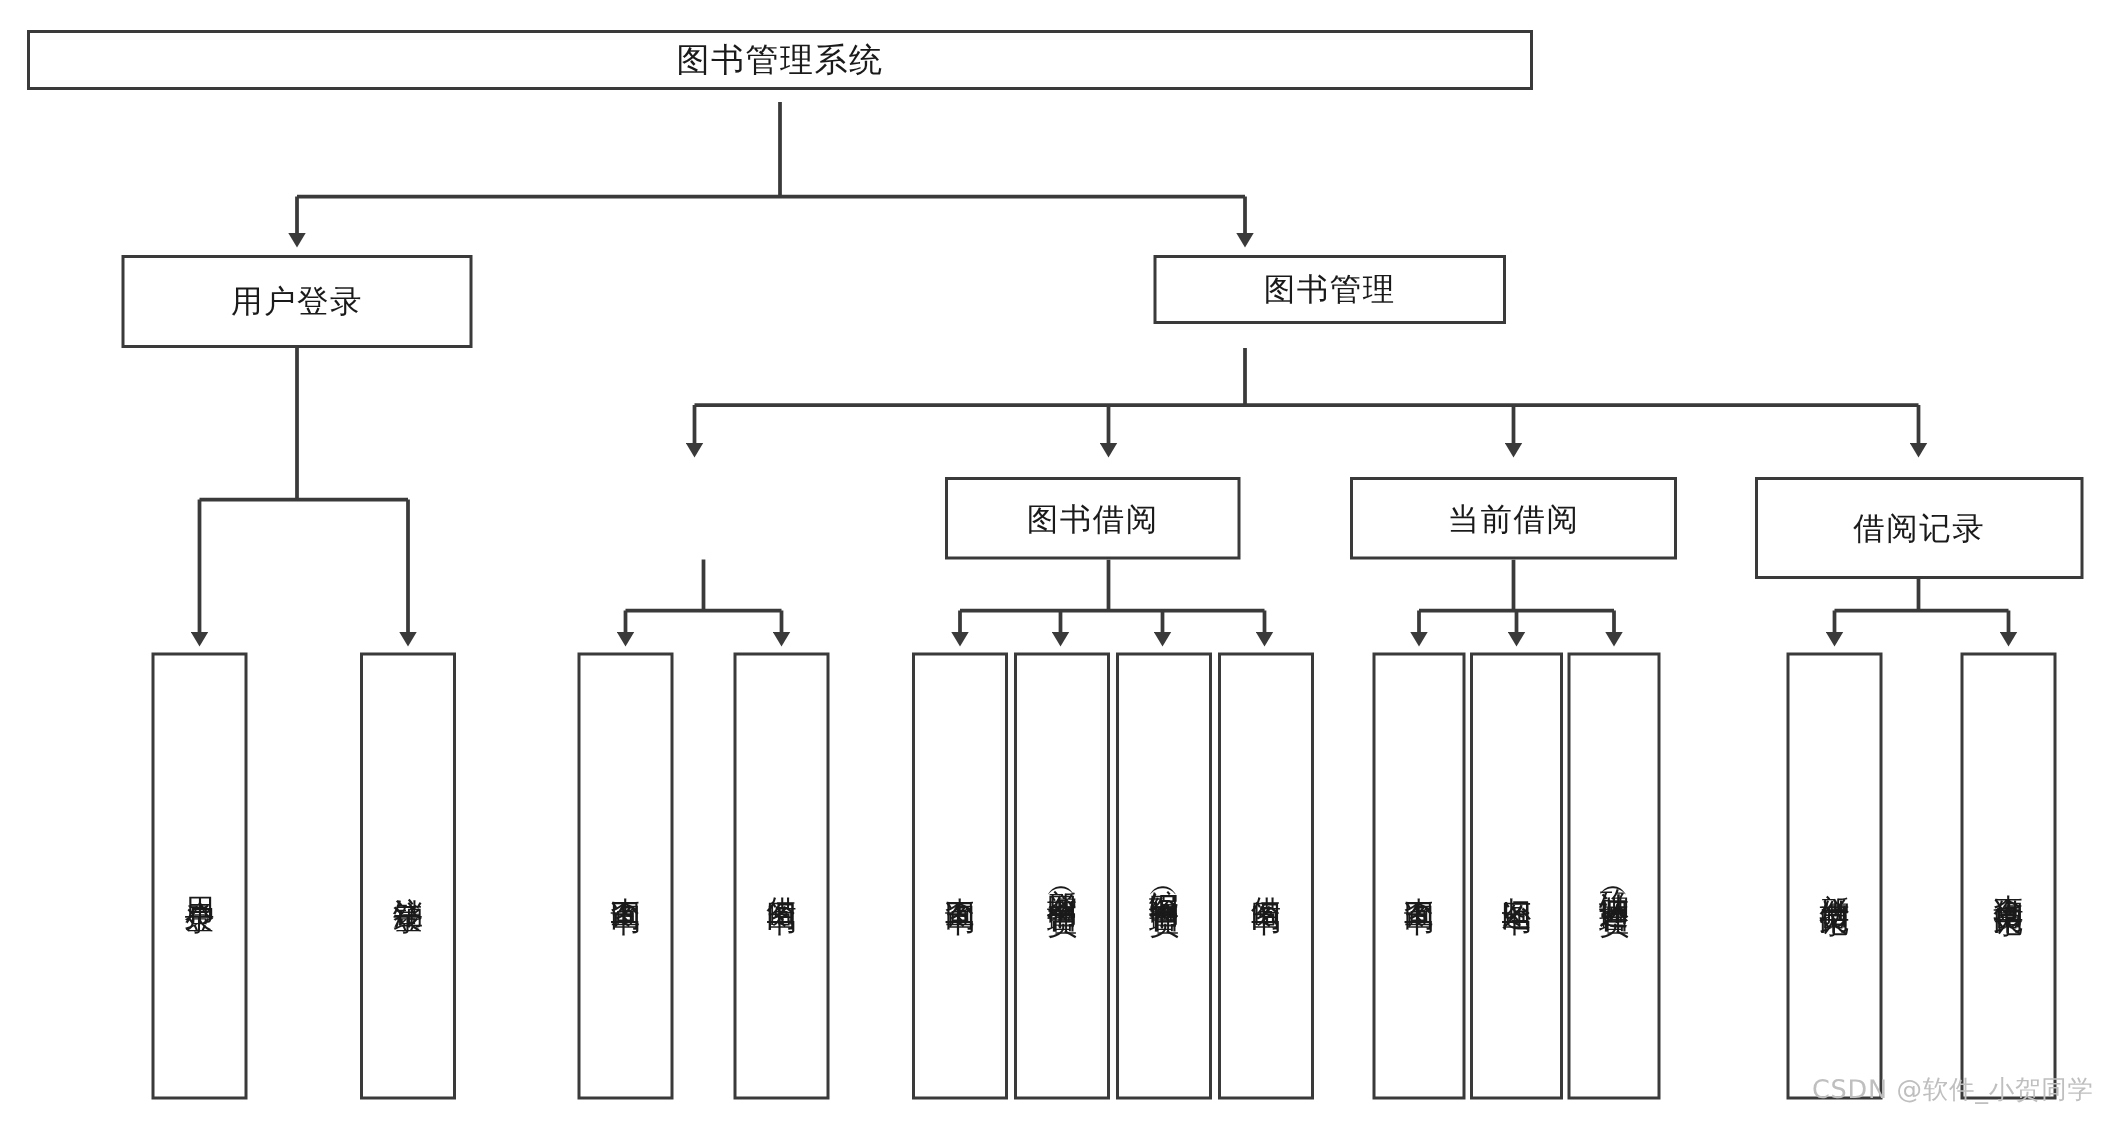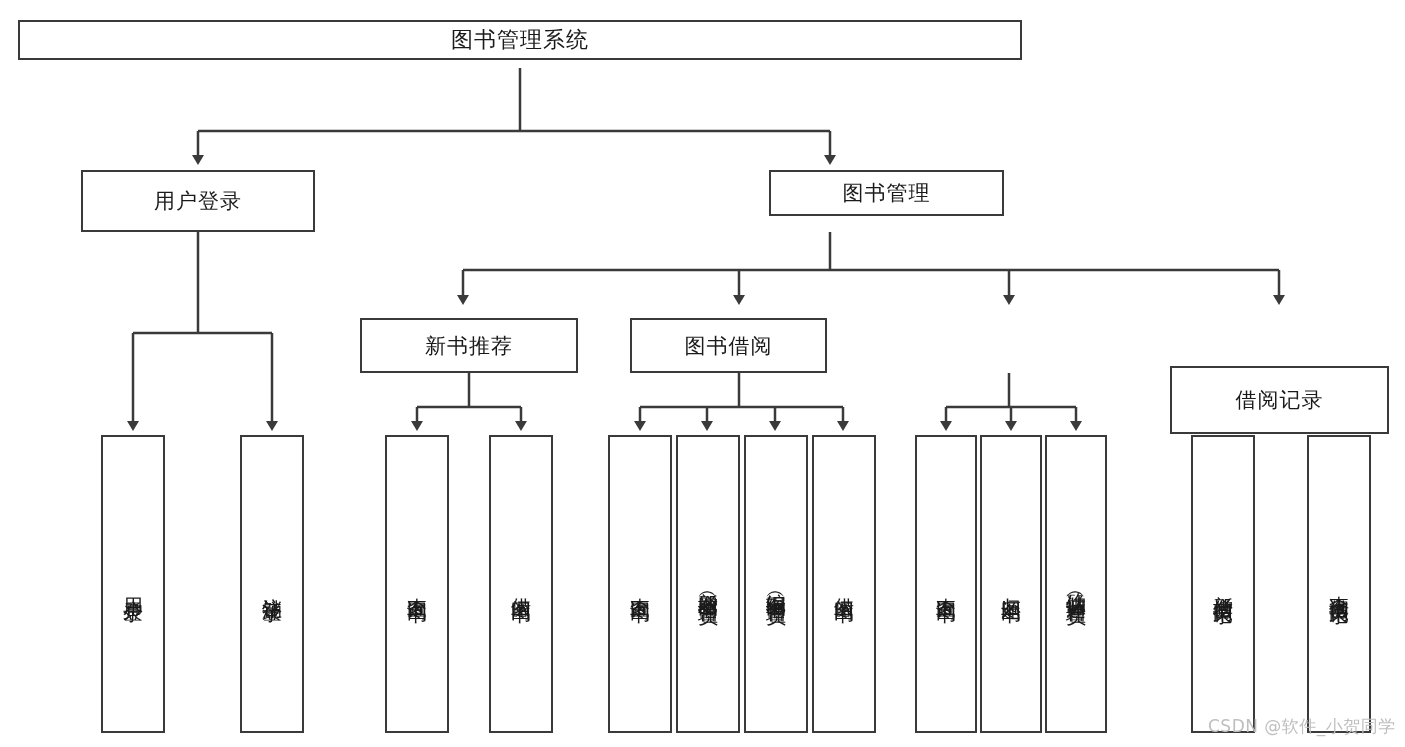--- a/index.html
+++ b/index.html
@@ -122,27 +122,27 @@
     <span>图书管理系统</span>
   </div>
 
   <div class="node h" style="left:81px; top:170px; width:234px; height:62px;">
     <span>用户登录</span>
   </div>
   <div class="node h" style="left:727px; top:170px; width:235px; height:46px;margin-left:42px;">
     <span>图书管理</span>
   </div>
 
-  <div class="node h" style="left:360px; top:318px; width:218px; height:55px;">
-    <span>新书推荐</span>
-  </div>
   <div class="node h" style="left:630px; top:318px; width:197px; height:55px;">
     <span>图书借阅</span>
   </div>
-  <div class="node h" style="left:1170px; top:318px; width:219px; height:68px;margin-top:48px;">
+  <div class="node h" style="left:900px; top:318px; width:218px; height:55px;">
+    <span>当前借阅</span>
+  </div>
+  <div class="node h" style="left:1170px; top:318px; width:219px; height:68px;">
     <span>借阅记录</span>
   </div>
 
   <div class="node v" style="left:101px; top:435px; width:64px; height:298px;">
     <span class="vtext">用户登录</span>
   </div>
   <div class="node v" style="left:240px; top:435px; width:64px; height:298px;">
     <span class="vtext">注销登录</span>
   </div>
 

